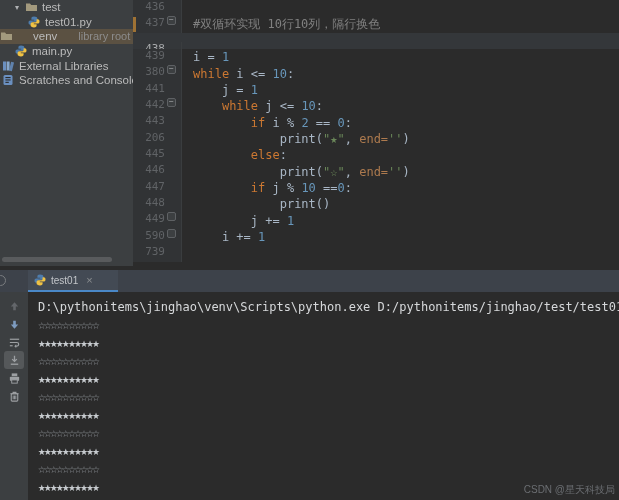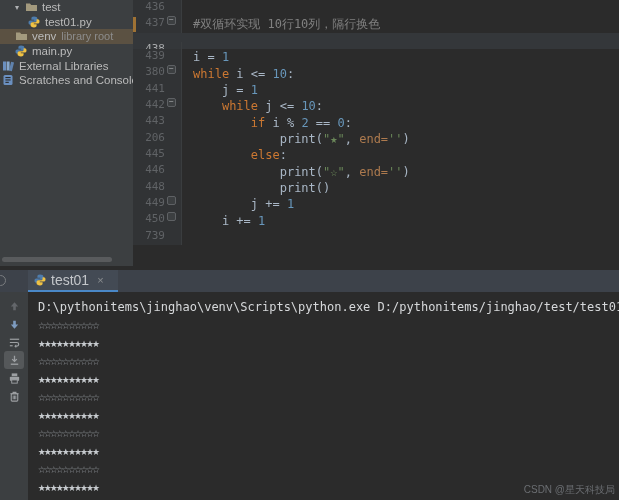--- a/index.html
+++ b/index.html
@@ -40,21 +40,21 @@
   .tk-txt { color:#a9b7c6; }
 
   
   #console-tabbar { left:0; top:270px; width:619px; height:22px; background:#3d424a; }
   .stub-circle { position:absolute; left:-5px; top:5px; width:11px; height:11px;
                  border:1.5px solid #7a7d80; border-radius:50%; }
   #console-tab { position:absolute; left:28px; top:0; height:22px; width:90px;
                  display:flex; align-items:center; padding:0 6px; background:#434a54;
                  border-bottom:2px solid #4a88c7; }
   #console-tab .ticon { width:12px; height:12px; margin-right:5px; }
-  #console-tab-label { color:#c3c6ca; font-size:14px; }
+  #console-tab-label { color:#c3c6ca; font-size:10px; }
   #console-tab-close { color:#8a8d90; font-size:11px; margin-left:8px; cursor:pointer; }
 
   
   #console-toolbar { left:0; top:292px; width:28px; height:208px; background:#3c3f41;
                      display:flex; flex-direction:column; align-items:center; padding-top:5px; }
   .cbtn { width:20px; height:18px; display:flex; align-items:center; justify-content:center;
           border-radius:3px; color:#9da0a3; }
   .cbtn + .cbtn { margin-top:0px; }
   .cbtn.selected { background:#55585a; }
   .cbtn svg { display:block; }
@@ -84,21 +84,21 @@
       </div>
       <div class="tree-row" style="padding-left: 28px;">
         <span class="ticon">
           <svg viewBox="0 0 12 12" width="12" height="12">
             <path d="M6 .5C3.9.5 3.4 1.5 3.4 2.4v1.4h2.8v.6H2.3C1.2 4.4.5 5.2.5 6.6c0 1.4.7 2.2 1.8 2.2h1.1V7.3c0-1 .9-1.6 1.9-1.6h2.4c.9 0 1.7-.8 1.7-1.7V2.4C9.4 1.5 8.1.5 6 .5z" fill="#4e7cac"></path>
             <path d="M6 11.5c2.1 0 2.6-1 2.6-1.9V8.2H5.8v-.6h3.9c1.1 0 1.8-.8 1.8-2.2 0-1.4-.7-2.2-1.8-2.2H8.6v1.5c0 1-.9 1.6-1.9 1.6H4.3c-.9 0-1.7.8-1.7 1.7v1.6c0 .9 1.3 1.9 3.4 1.9z" fill="#f0c244"></path>
           </svg>
         </span>
         <span>test01.py</span>
       </div>
-      <div class="tree-row selected" style="padding-left: 15px;">
+      <div class="tree-row selected" style=" gap: 16px;">
         <span class="ticon">
           <svg viewBox="0 0 13 12" width="13" height="12">
             <path d="M1 2.5h4l1.2 1.4H12v6H1z" fill="#a39a7e"></path>
           </svg>
         </span>
         <span>venv</span>
         <span class="tree-secondary">library root</span>
       </div>
       <div class="tree-row" style="padding-left: 15px;">
         <span class="ticon">
@@ -214,37 +214,44 @@
     </div>
     <div class="ed-line">
       <div class="ed-gutter">
         <span class="ed-num">446</span>
         <span class="ed-fold"></span>
       </div>
       <div class="ed-code"><span class="tk-txt">            print(</span><span class="tk-str">"☆"</span><span class="tk-txt">, </span><span class="tk-arg">end=</span><span class="tk-str">''</span><span class="tk-txt">)</span></div>
     </div>
     <div class="ed-line">
       <div class="ed-gutter">
+        <span class="ed-num">447</span>
+        <span class="ed-fold"></span>
+      </div>
+      <div class="ed-code"><span class="tk-txt">        </span><span class="tk-kw">if</span><span class="tk-txt"> j % </span><span class="tk-num">10</span><span class="tk-txt"> ==</span><span class="tk-num">0</span><span class="tk-txt">:</span></div>
+    </div>
+    <div class="ed-line">
+      <div class="ed-gutter">
         <span class="ed-num">448</span>
         <span class="ed-fold"></span>
       </div>
       <div class="ed-code"><span class="tk-txt">            print()</span></div>
     </div>
     <div class="ed-line">
       <div class="ed-gutter">
         <span class="ed-num">449</span>
         <span class="ed-fold">
           <span class="fold-box"></span>
         </span>
       </div>
       <div class="ed-code"><span class="tk-txt">        j += </span><span class="tk-num">1</span></div>
     </div>
     <div class="ed-line">
       <div class="ed-gutter">
-        <span class="ed-num">450</span>
+        <span class="ed-num">590</span>
         <span class="ed-fold">
           <span class="fold-box"></span>
         </span>
       </div>
       <div class="ed-code"><span class="tk-txt">    i += </span><span class="tk-num">1</span></div>
     </div>
     <div class="ed-line">
       <div class="ed-gutter">
         <span class="ed-num">739</span>
         <span class="ed-fold"></span>

